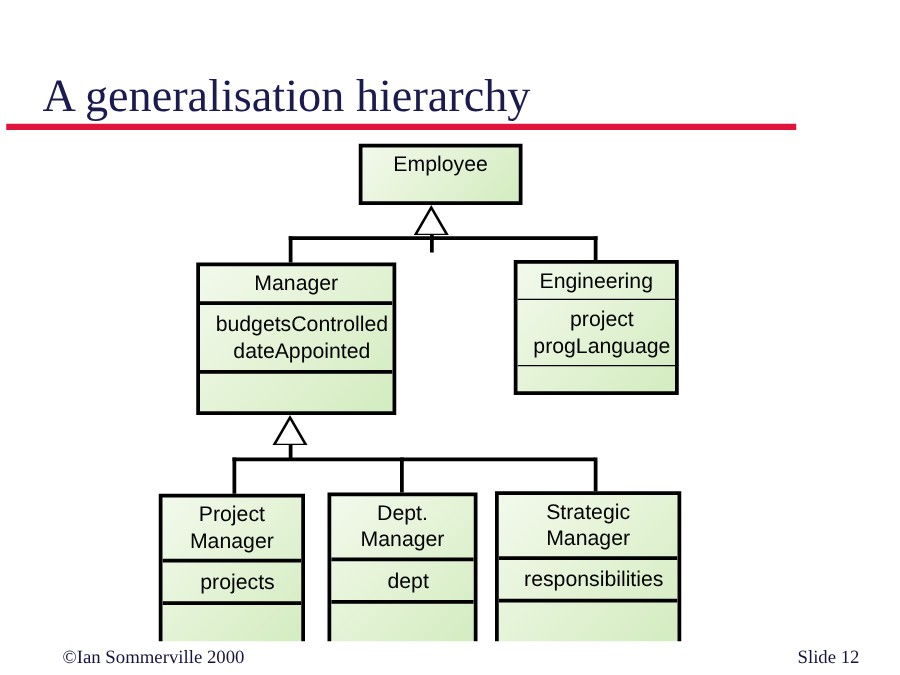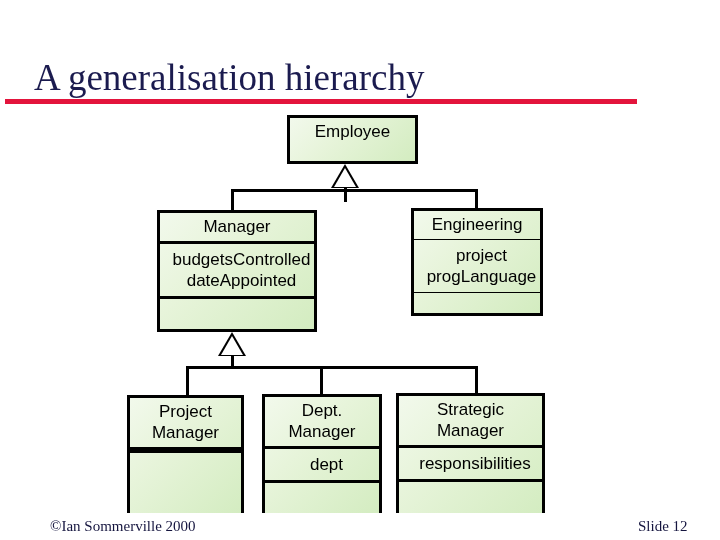--- a/index.html
+++ b/index.html
@@ -196,20 +196,21 @@
     <div class="conn-v" style="left:231px; top:356px; height:12px;"></div>
     <div class="conn-h" style="left:186px; top:366px; width:290px;"></div>
     <div class="conn-v" style="left:186px; top:366px; height:29px;"></div>
     <div class="conn-v" style="left:320px; top:366px; height:28px;"></div>
     <div class="conn-v" style="left:475px; top:366px; height:27px;"></div>
 
     <div class="uml-box stacked" style="left:127px; top:395px; width:117px; height:125px;">
       <div class="uml-name">Project
 Manager</div>
       <div class="uml-sep"></div>
+      <div class="uml-attrs">projects</div>
       <div class="uml-sep"></div>
       <div class="uml-ops"></div>
     </div>
 
     <div class="uml-box stacked" style="left:262px; top:394px; width:120px; height:126px;">
       <div class="uml-name">Dept.
 Manager</div>
       <div class="uml-sep"></div>
       <div class="uml-attrs">dept</div>
       <div class="uml-sep"></div>

